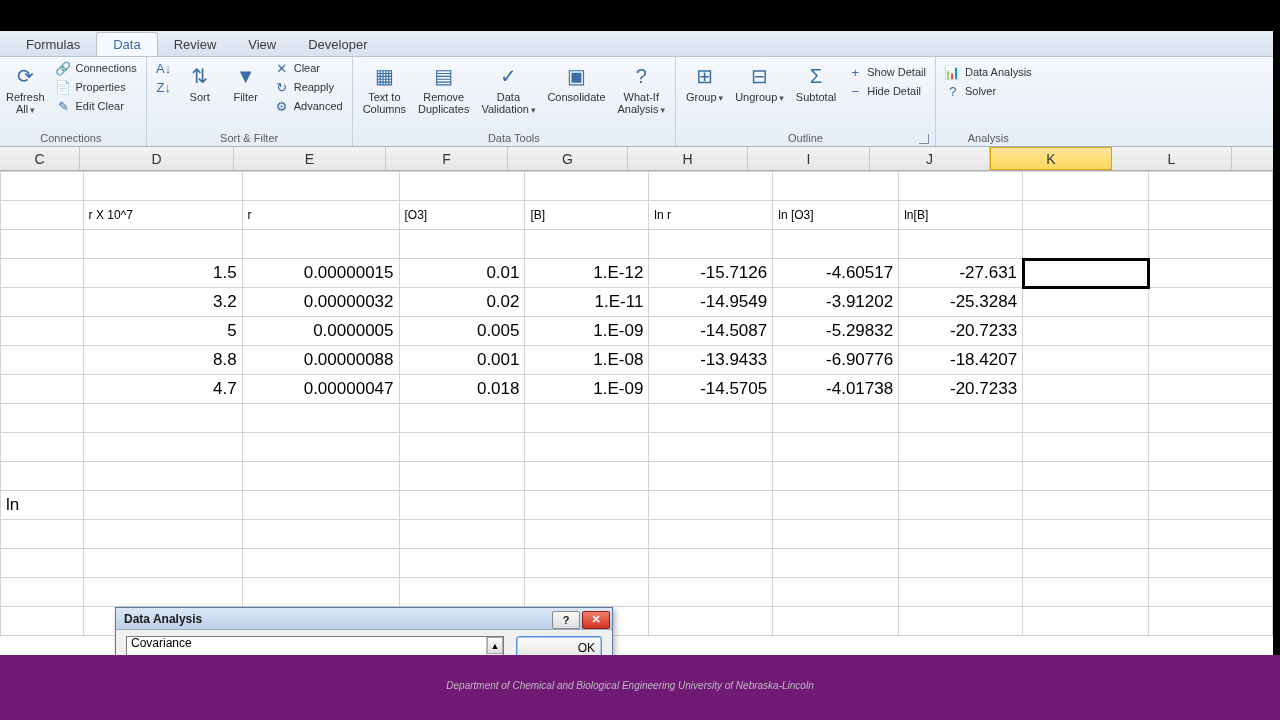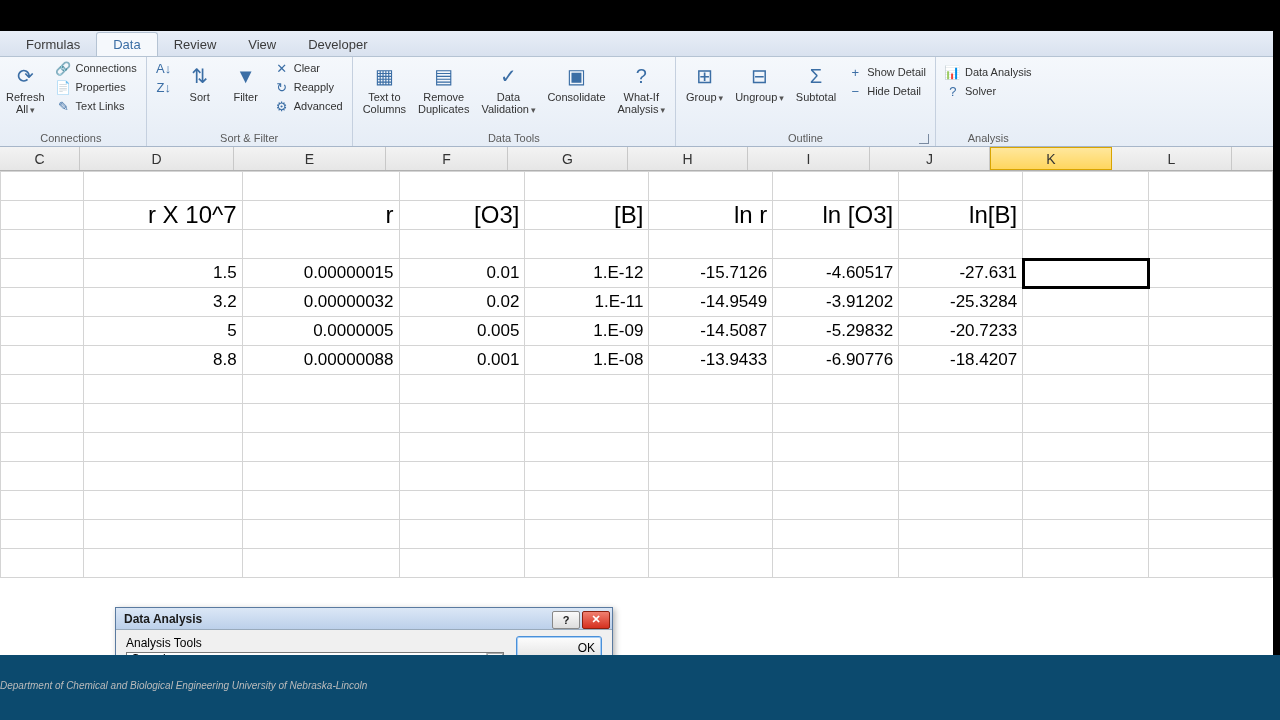--- a/index.html
+++ b/index.html
@@ -1,18 +1,18 @@
 <!DOCTYPE html>
 <html><head>
 <meta charset="utf-8">
 <style>
   * { box-sizing: border-box; font-family: "Segoe UI", Tahoma, sans-serif; }
   body { margin: 0; background: #000; width: 1280px; height: 720px; overflow: hidden; position: relative; }
   .app { position: absolute; top: 31px; left: 0; right: 7px; height: 624px; background: #fff; }
-  .blackbar-bottom { position: absolute; bottom: 0; left: 0; right: 0; height: 65px; background: #0c4a6e; color: #bbb; font-size: 10px; text-align: left; padding: 25px 20px 0 0; font-style: italic; }
+  .blackbar-bottom { position: absolute; bottom: 0; left: 0; right: 0; height: 65px; background: #701a75; color: #bbb; font-size: 10px; text-align: center; padding: 25px 20px 0 0; font-style: italic; }
 
   
   .ribbon-tabs { height: 26px; background: linear-gradient(#e8eef7, #d9e2ef); border-bottom: 1px solid #b5c3d3; display: flex; align-items: flex-end; padding-left: 10px; font-size: 13px; }
   .ribbon-tabs .tab { padding: 4px 16px 4px; color: #3b3b3b; cursor: default; }
   .ribbon-tabs .tab.active { background: #f5f8fc; border: 1px solid #b5c3d3; border-bottom: none; border-radius: 3px 3px 0 0; color: #3b6ea5; font-weight: 500; }
 
   
   .ribbon { height: 90px; background: linear-gradient(#f5f8fc, #e6edf6); border-bottom: 1px solid #a7b6c9; display: flex; font-size: 11px; color: #333; }
   .ribbon-group { border-right: 1px solid #c5d0df; padding: 2px 6px 0; display: flex; flex-direction: column; }
   .ribbon-group-body { flex: 1; display: flex; align-items: flex-start; gap: 4px; }
@@ -30,21 +30,21 @@
 
   
   .colhdr { height: 24px; background: linear-gradient(#f3f3f3,#e6e6e6); border-bottom: 1px solid #b0b0b0; display: flex; }
   .colhdr .ch { border-right: 1px solid #c8c8c8; text-align: center; font-size: 14px; color: #333; display: flex; align-items: center; justify-content: center; }
   .colhdr .ch.sel { background: linear-gradient(#ffe79c,#ffd65e); border: 1px solid #d8a400; }
 
   
   .grid { position: relative; height: 484px; overflow: hidden; }
   .grid table { border-collapse: collapse; width: 100%; table-layout: fixed; }
   .grid td { border: 1px solid #d4d4d4; height: 29px; font-size: 17px; padding: 0 5px; text-align: right; color: #000; white-space: nowrap; overflow: hidden; }
-  .grid tr.hdrrow td { text-align: right; font-size: 24px; }
+  .grid tr.hdrrow td { text-align: left; font-size: 12px; }
   .grid td.left { text-align: left; }
   .sel-cell { outline: 3px solid #000; outline-offset: -2px; }
 
   
   .dialog { position: absolute; left: 115px; top: 436px; width: 498px; background: #f0f0f0; border: 1px solid #5a7aa0; box-shadow: 2px 2px 6px rgba(0,0,0,.3); font-size: 12px; }
   .dialog .titlebar { height: 22px; background: linear-gradient(#dbe7f6,#bcd0ea); display: flex; align-items: center; padding-left: 8px; font-weight: bold; color: #1a1a1a; border-bottom: 1px solid #9ab; }
   .dialog .titlebar .ctrls { margin-left: auto; display: flex; }
   .dialog .titlebar .tb { width: 28px; height: 18px; margin: 2px 2px 0 0; border: 1px solid #888; background: linear-gradient(#fafafa,#ddd); display: flex; align-items: center; justify-content: center; font-size: 11px; border-radius: 2px; }
   .dialog .titlebar .tb.close { background: linear-gradient(#f08070,#d53020); color: #fff; font-weight: bold; border-color: #8a2010; }
   .dialog .body { padding: 6px 10px 10px; display: flex; gap: 12px; }
@@ -90,21 +90,21 @@
           <div class="rbtn small">
               <span class="ic">🔗</span>
               <span class="lbl">Connections</span>
             </div>
           <div class="rbtn small">
               <span class="ic">📄</span>
               <span class="lbl">Properties</span>
             </div>
           <div class="rbtn small">
               <span class="ic">✎</span>
-              <span class="lbl">Text Links</span>
+              <span class="lbl">Edit Clear</span>
             </div>
         </div>
       </div>
       <div class="ribbon-group-label">Connections</div>
     </div>
 
     <div class="ribbon-group">
       <div class="ribbon-group-body">
         <div class="vstack">
           <div class="rbtn small">
@@ -323,44 +323,68 @@
             <td>0.001</td>
             <td>1.E-08</td>
             <td>-13.9433</td>
             <td>-6.90776</td>
             <td>-18.4207</td>
             <td></td>
             <td></td>
           </tr>
       <tr>
             <td></td>
-            <td></td>
-            <td></td>
-            <td></td>
-            <td></td>
-            <td></td>
-            <td></td>
-            <td></td>
-            <td></td>
-            <td></td>
-          </tr>
-      <tr>
-            <td></td>
-            <td></td>
-            <td></td>
-            <td></td>
-            <td></td>
-            <td></td>
-            <td></td>
-            <td></td>
-            <td></td>
-            <td></td>
-          </tr>
-      <tr>
-            <td></td>
+            <td>4.7</td>
+            <td>0.00000047</td>
+            <td>0.018</td>
+            <td>1.E-09</td>
+            <td>-14.5705</td>
+            <td>-4.01738</td>
+            <td>-20.7233</td>
+            <td></td>
+            <td></td>
+          </tr>
+      <tr>
+            <td></td>
+            <td></td>
+            <td></td>
+            <td></td>
+            <td></td>
+            <td></td>
+            <td></td>
+            <td></td>
+            <td></td>
+            <td></td>
+          </tr>
+      <tr>
+            <td></td>
+            <td></td>
+            <td></td>
+            <td></td>
+            <td></td>
+            <td></td>
+            <td></td>
+            <td></td>
+            <td></td>
+            <td></td>
+          </tr>
+      <tr>
+            <td></td>
+            <td></td>
+            <td></td>
+            <td></td>
+            <td></td>
+            <td></td>
+            <td></td>
+            <td></td>
+            <td></td>
+            <td></td>
+          </tr>
+      <tr>
+            <td class="left">ln</td>
             <td></td>
             <td></td>
             <td></td>
             <td></td>
             <td></td>
             <td></td>
             <td></td>
             <td></td>
             <td></td>
           </tr>
@@ -422,21 +446,20 @@
           <div class="tb">
               <span>?</span>
             </div>
           <div class="tb close">
               <span>✕</span>
             </div>
         </div>
       </div>
       <div class="body">
         <div class="listwrap">
-          <div class="lbl">Analysis Tools</div>
           <div class="listbox">
             <div class="items">
               <div class="item">Covariance</div>
 
             </div>
             <div class="scrollbar">
               <div class="arr">▲</div>
 
             </div>
           </div>

